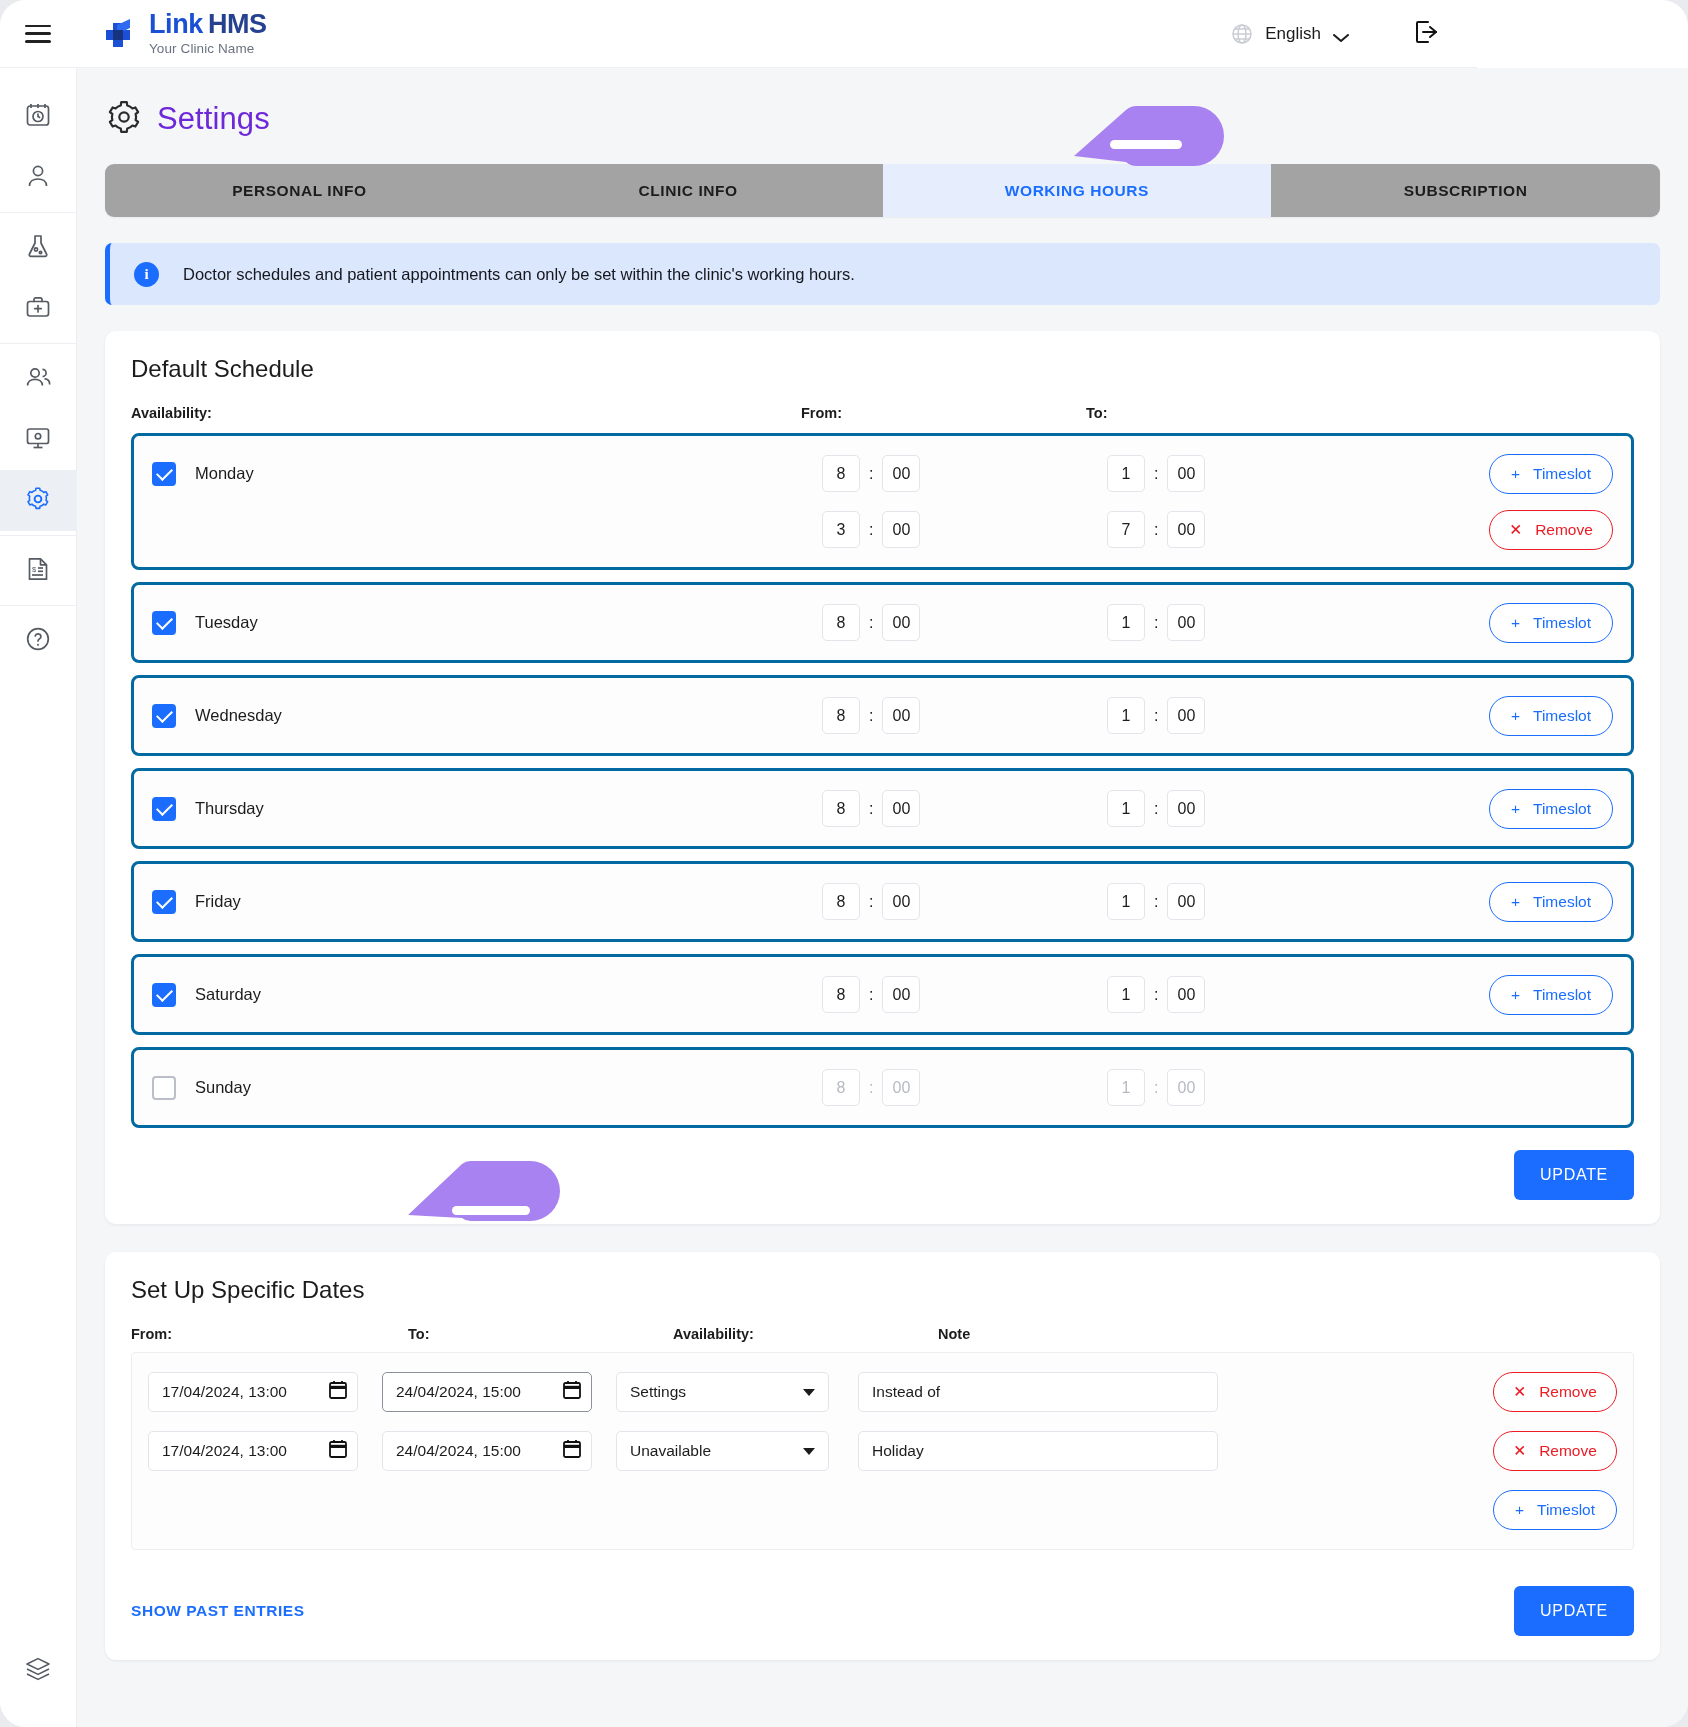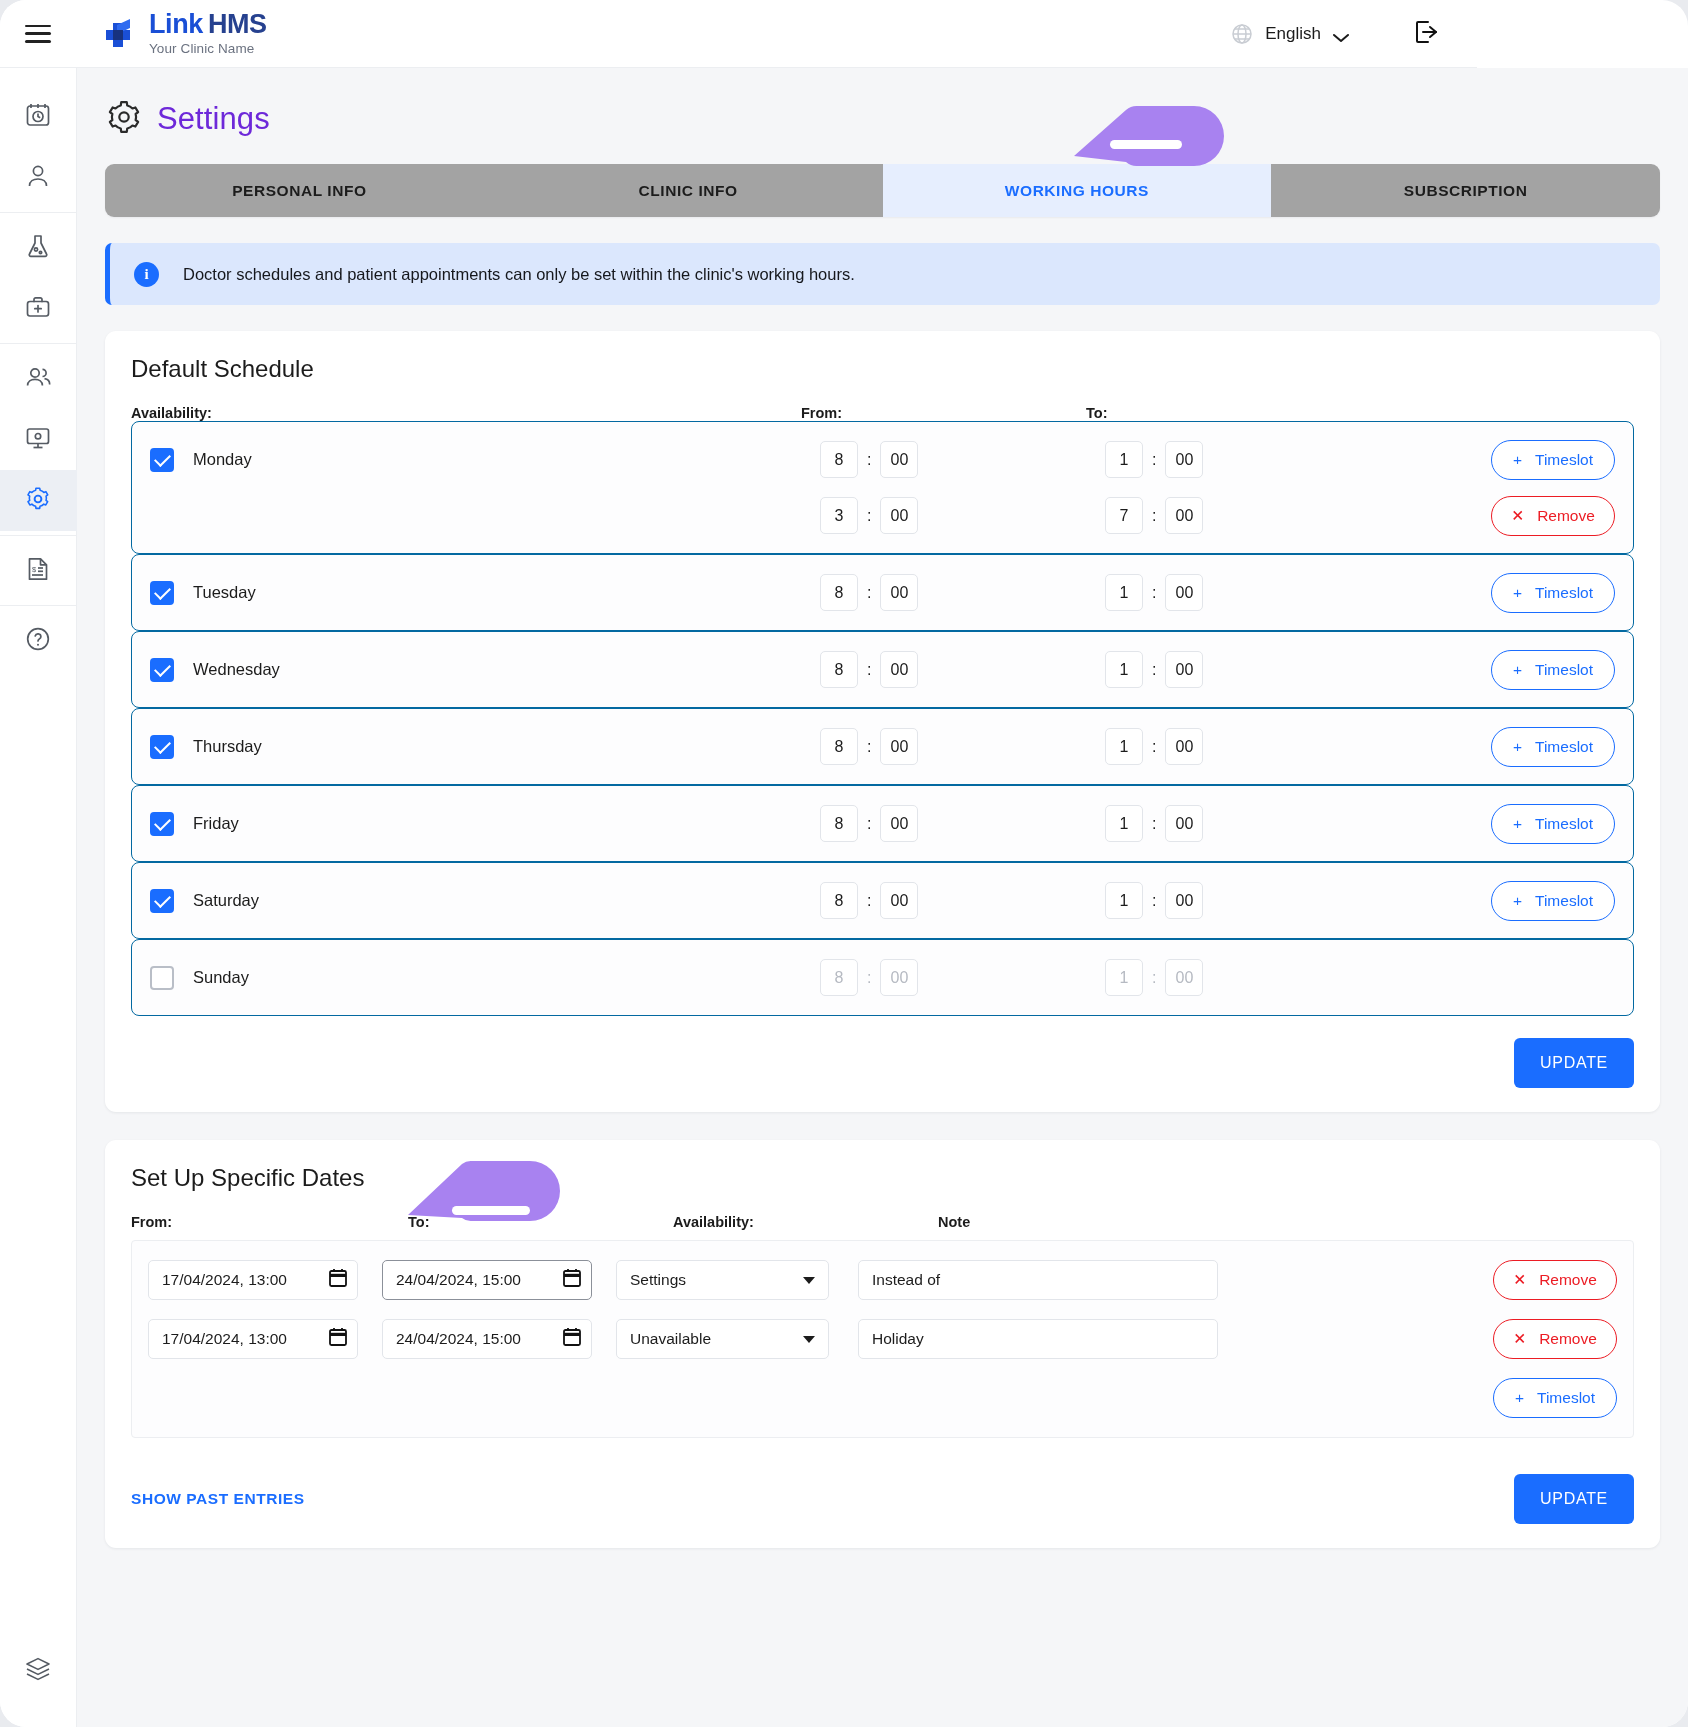--- a/index.html
+++ b/index.html
@@ -105,22 +105,22 @@
     padding:24px 26px 24px 26px;
   }
   .card h2{font-size:24px;font-weight:400;color:#1c1c1c;margin-bottom:22px;}
 
   .col-head{display:flex;align-items:center;font-size:14.5px;font-weight:700;color:#1c1c1c;}
   .c-avail{width:670px;}
   .c-from{width:285px;}
   .c-to{width:285px;}
 
   .day-row{
-    border:1px solid #0369a1;border-radius:8px;background:#fdfdfe;
-    padding:14px 18px;
+    border:3px solid #0369a1;border-radius:8px;background:#fdfdfe;
+    margin-top:12px;padding:14px 18px;
   }
   .slot-line{display:flex;align-items:center;min-height:47px;}
   .slot-line + .slot-line{margin-top:9px;}
   .daycell{width:670px;display:flex;align-items:center;gap:19px;}
   .cbx{
     width:24px;height:24px;border-radius:4px;border:2px solid #b9bec7;background:#fff;
     display:flex;align-items:center;justify-content:center;cursor:pointer;flex:none;
   }
   .cbx.on{background:#1a6dff;border-color:#1a6dff;}
   .cbx.on:after{

